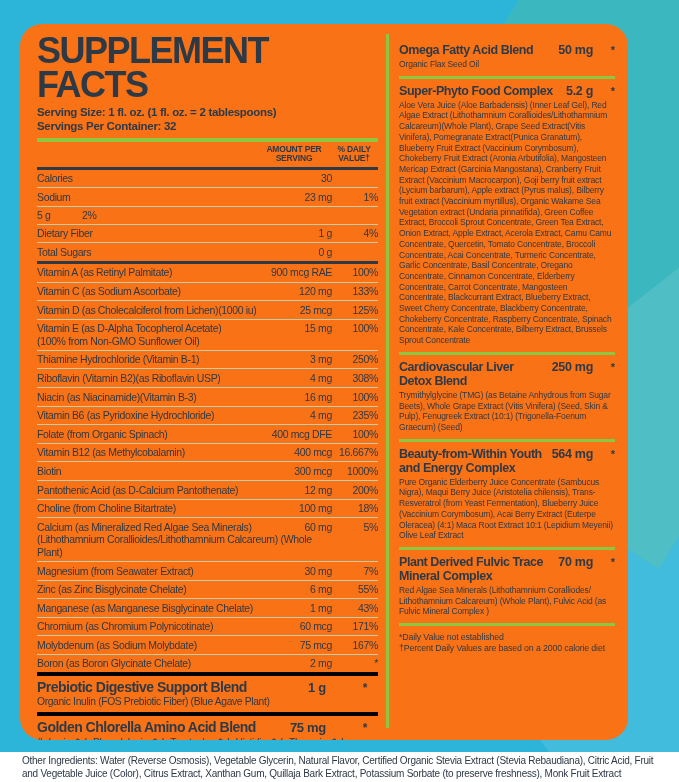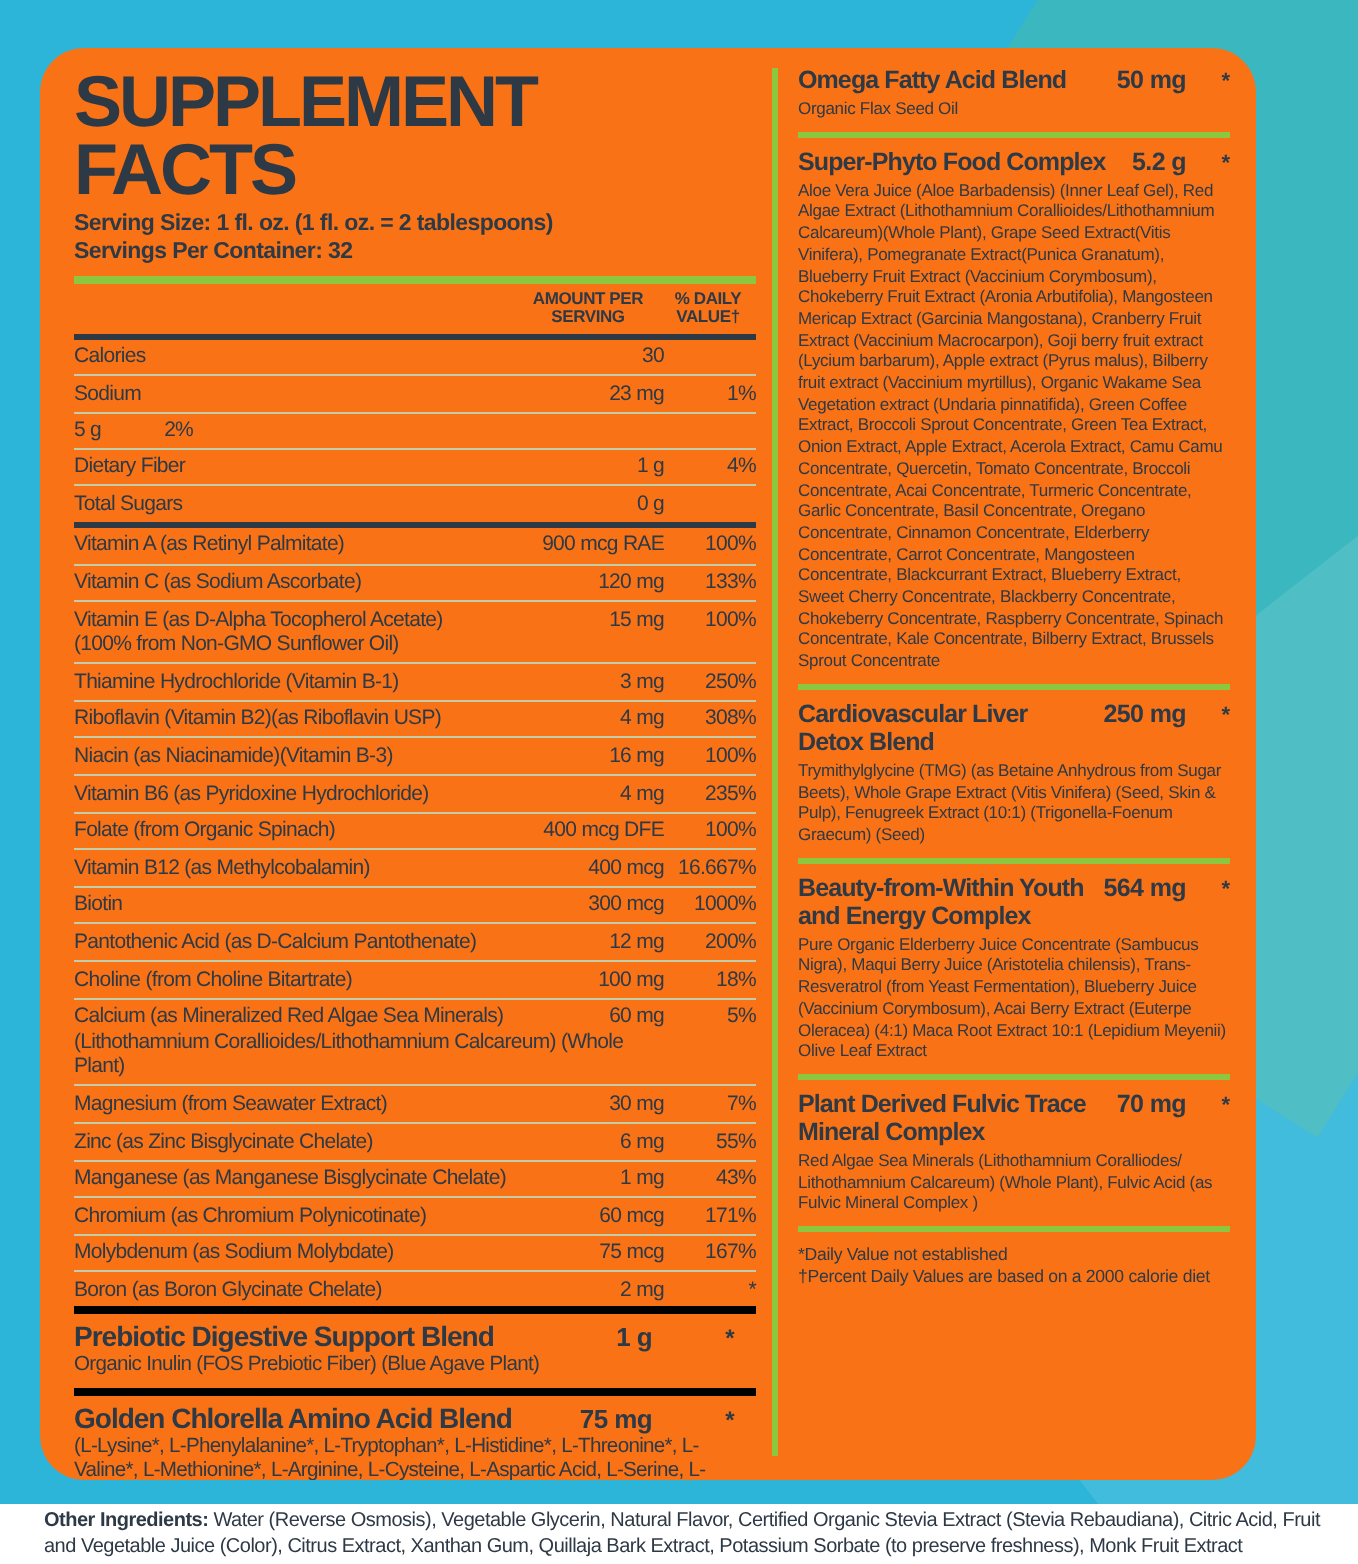--- a/index.html
+++ b/index.html
@@ -6,21 +6,21 @@
   .stage{position:relative;width:679px;height:782px;background:#fff;overflow:hidden;
          font-family:"Liberation Sans",sans-serif;color:#2E3946;}
   .bg{position:absolute;left:0;top:0;width:679px;height:752px;background:#2CB5D8;overflow:hidden;}
   .swoosh{position:absolute;background:rgba(141,198,63,0.16);}
   .sw1{right:-160px;top:-60px;width:420px;height:560px;transform:rotate(32deg);}
   .sw2{right:-220px;top:330px;width:420px;height:520px;transform:rotate(-38deg);background:rgba(255,255,255,0.10);}
   .panel{position:absolute;left:20px;top:24px;width:608px;height:716px;background:#f97316;
          border-radius:22px;display:flex;box-sizing:border-box;overflow:hidden;}
   .col-left{width:366px;box-sizing:border-box;padding:8px 8px 0 17px;}
   .vdivider{width:3px;background:#8DC63F;margin:10px 0 12px;}
-  .col-right{flex:1;box-sizing:border-box;padding:4px 13px 0 10px;overflow:hidden;}
+  .col-right{flex:1;box-sizing:border-box;padding:14px 13px 0 10px;overflow:hidden;}
 
   .title{font-size:36px;font-weight:bold;letter-spacing:-1.5px;line-height:.95;margin:2px 0 4px;}
   .serving-line{font-size:11.5px;font-weight:bold;letter-spacing:-0.3px;line-height:1.18;}
   .serving-line .val{font-weight:bold;}
   .rule-green{height:4px;background:#8DC63F;margin:4px 0 0;}
   .thead{display:flex;align-items:flex-end;padding:3px 0 3px;}
   .thead .spacer{flex:1;}
   .th{font-size:8.5px;font-weight:bold;letter-spacing:-0.2px;line-height:1.12;text-align:center;white-space:normal;}
   .th-amt{width:72px;}
   .th-dv{width:48px;}
@@ -48,21 +48,21 @@
   .rsec .shead{display:flex;align-items:baseline;}
   .stitle{flex:1;font-size:12.5px;font-weight:bold;letter-spacing:-0.45px;line-height:1.12;}
   .samt{font-size:12.5px;font-weight:bold;letter-spacing:-0.3px;white-space:nowrap;text-align:right;padding:0 10px 0 6px;}
   .sdv{width:12px;font-size:11px;font-weight:bold;text-align:right;}
   .sbody{font-size:8.5px;letter-spacing:-0.15px;line-height:1.26;margin-top:2px;}
 
   .footnotes{padding:6px 0 0;}
   .fn{font-size:8.8px;letter-spacing:-0.15px;line-height:1.3;}
 
   .other{position:absolute;left:22px;right:10px;top:754px;font-size:10px;letter-spacing:-0.25px;line-height:1.3;color:#2E3946;}
-  .other b{font-weight:bold;}
+  .other b{font-weight:normal;}
 </style>
 </head>
 <body>
 
 <div class="stage">
   <div class="bg">
     <div class="swoosh sw1"></div>
     <div class="swoosh sw2"></div>
   </div>
 
@@ -139,20 +139,28 @@
 
   <div class="row">
     <div class="row-main">
       <span class="rname">Vitamin C (as Sodium Ascorbate)</span>
       <span class="ramt">120 mg</span>
       <span class="rdv">133%</span>
     </div>
 
   </div>
 
+  <div class="row">
+    <div class="row-main">
+      <span class="rname">Vitamin D (as Cholecalciferol from Lichen)(1000 iu)</span>
+      <span class="ramt">25 mcg</span>
+      <span class="rdv">125%</span>
+    </div>
+
+  </div>
 
   <div class="row">
     <div class="row-main">
       <span class="rname">Vitamin E (as D-Alpha Tocopherol Acetate)</span>
       <span class="ramt">15 mg</span>
       <span class="rdv">100%</span>
     </div>
     <div class="rsub">(100% from Non-GMO Sunflower Oil)</div>
   </div>
 

